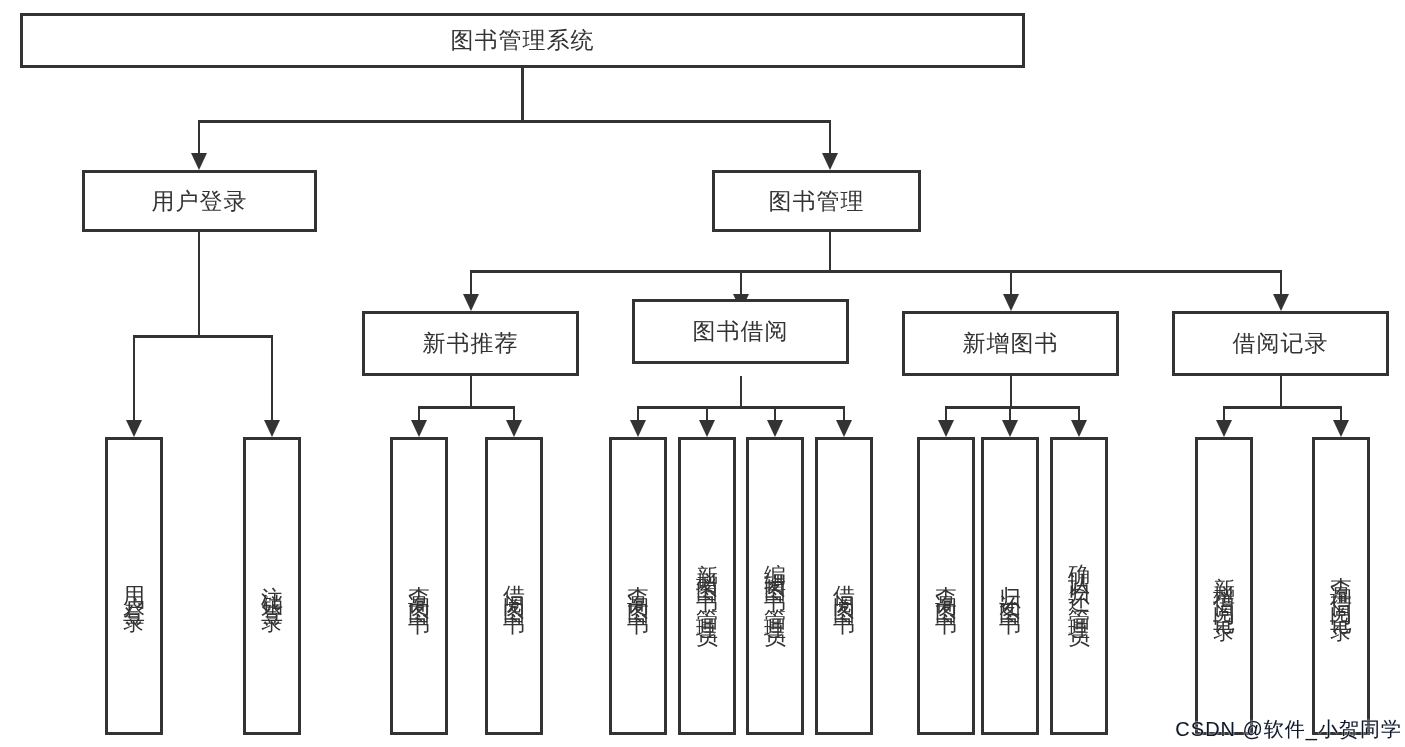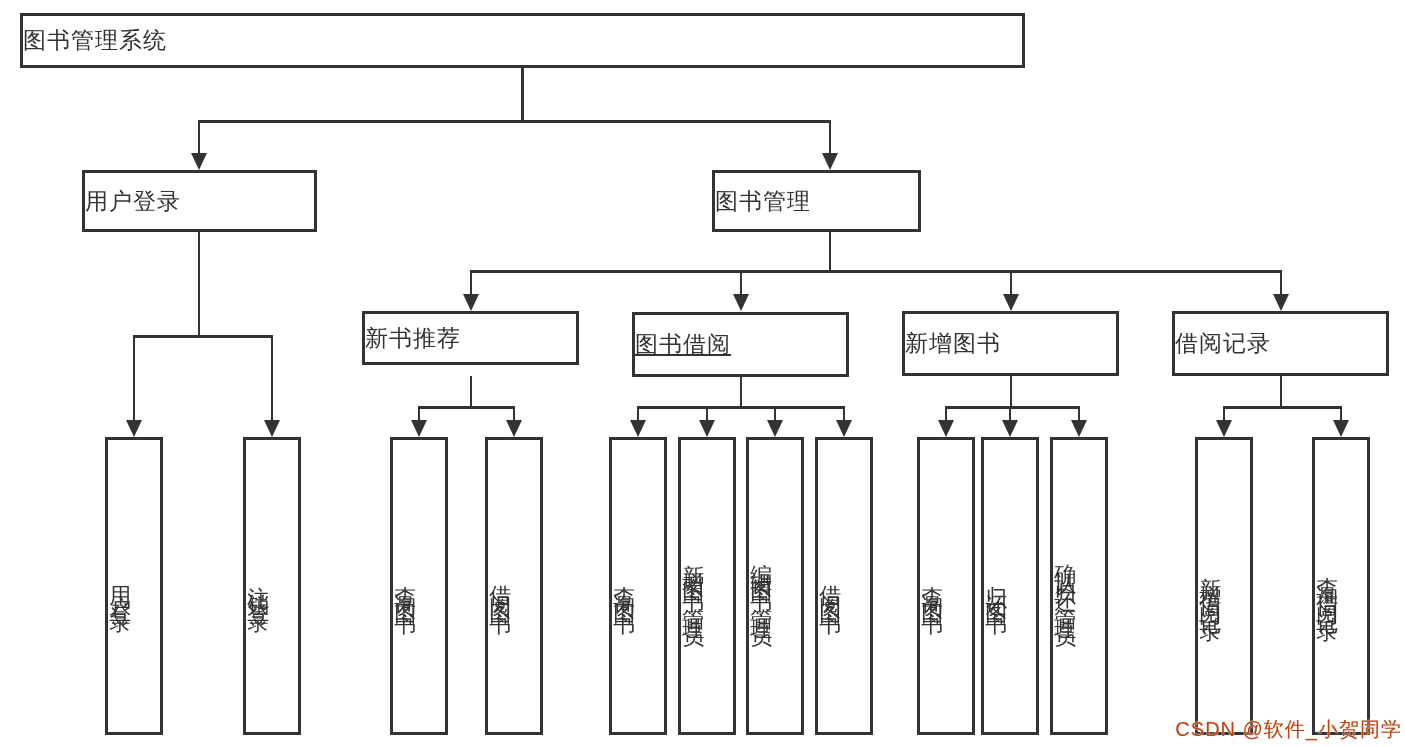--- a/index.html
+++ b/index.html
@@ -10,21 +10,21 @@
     font-family:"Liberation Sans","DejaVu Sans",sans-serif;
     overflow:hidden;
   }
   .node{
     position:absolute;
     box-sizing:border-box;
     border:3px solid #333333;
     background:#ffffff;
     display:flex;
     align-items:center;
-    justify-content:flex-start;
+    justify-content:center;
     color:#333333;
     font-size:23px;
     letter-spacing:1px;
   }
   .leaf{width:58px;top:437px;height:298px;}
   .vtext{
     writing-mode:vertical-rl;
     text-orientation:mixed;
     font-size:22px;
     letter-spacing:9px;
@@ -37,21 +37,21 @@
     position:absolute;
     width:0;height:0;
     border-left:8px solid transparent;
     border-right:8px solid transparent;
     border-top:17px solid #333333;
   }
   .watermark{
     position:absolute;
     right:3px;top:716px;
     font-size:20px;
-    color:#c2410c;
+    color:#0f172a;
     text-shadow:0 0 2px #ffffff,0 0 1px #bbbbbb;
     letter-spacing:1px;
     white-space:nowrap;
   }
 </style>
 </head>
 <body>
 
 <div id="canvas">
 
@@ -84,24 +84,24 @@
   <div class="hline" style="left:470px;top:270px;width:811px;"></div>
   <div class="vline" style="left:469.75px;top:270px;height:26px;"></div>
   <div class="arrowhead" style="left:463px;top:294px;"></div>
   <div class="vline" style="left:739.75px;top:270px;height:26px;"></div>
   <div class="arrowhead" style="left:733px;top:294px;"></div>
   <div class="vline" style="left:1009.75px;top:270px;height:26px;"></div>
   <div class="arrowhead" style="left:1003px;top:294px;"></div>
   <div class="vline" style="left:1279.75px;top:270px;height:26px;"></div>
   <div class="arrowhead" style="left:1273px;top:294px;"></div>
 
-  <div class="node" style="left:362px;top:311px;width:217px;height:54px;">
+  <div class="node" style="left:362px;top:311px;width:217px;height:65px;">
     <span>新书推荐</span>
   </div>
-  <div class="node" style="left:632px;top:312px;width:217px;height:65px;text-decoration:underline;">
+  <div class="node" style="left:632px;top:299px;width:217px;height:65px;">
     <span>图书借阅</span>
   </div>
   <div class="node" style="left:902px;top:311px;width:217px;height:65px;">
     <span>新增图书</span>
   </div>
   <div class="node" style="left:1172px;top:311px;width:217px;height:65px;">
     <span>借阅记录</span>
   </div>
 
   <div class="vline" style="left:469.75px;top:376px;height:31px;"></div>

